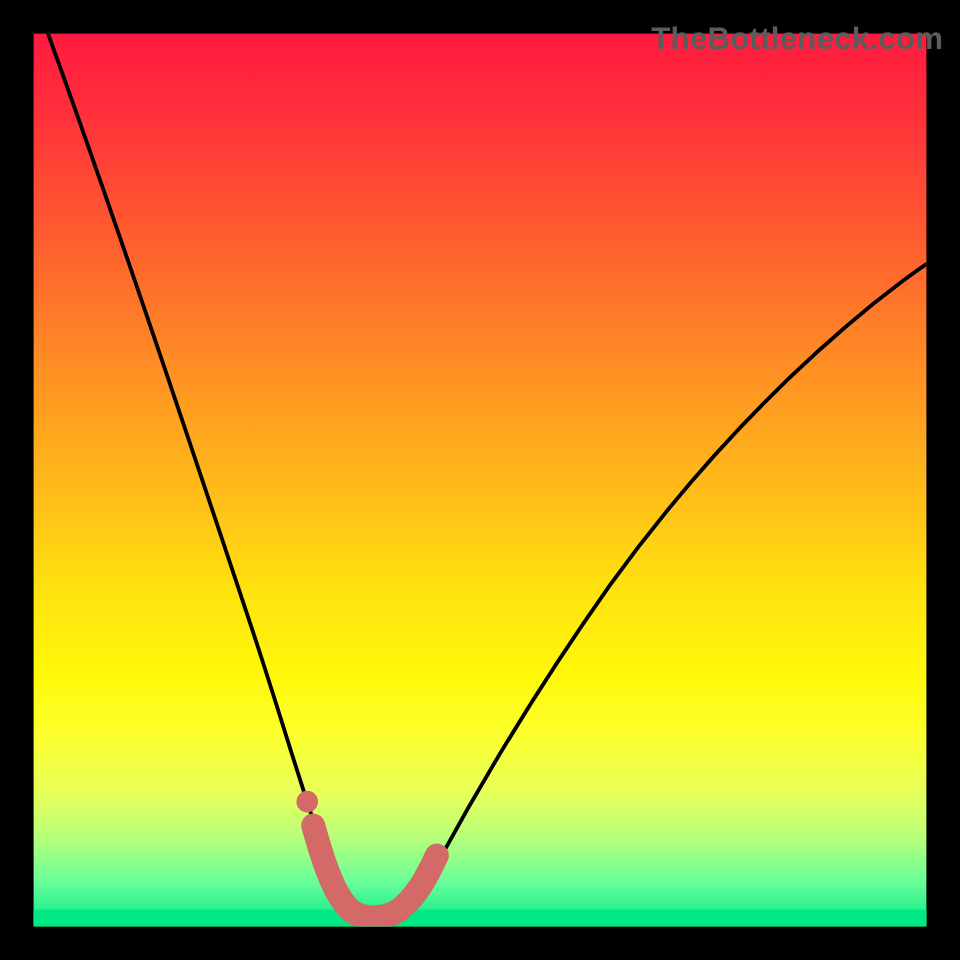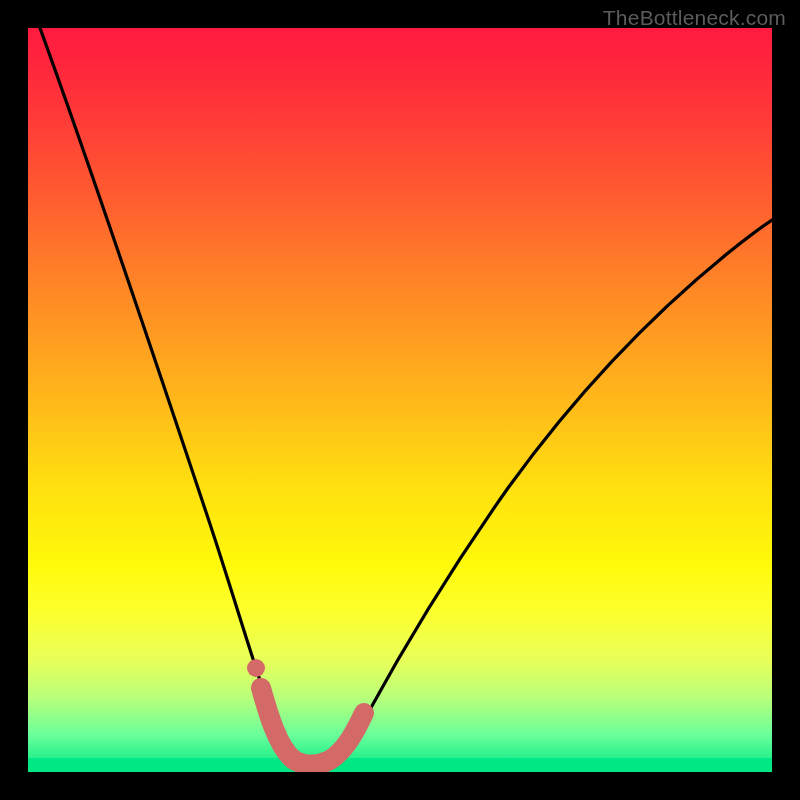--- a/index.html
+++ b/index.html
@@ -36,25 +36,25 @@
   .bottom-strip {
     position: absolute;
     left: 28px;
     top: 758px;
     width: 744px;
     height: 14px;
     background: #00e884;
   }
   .watermark {
     position: absolute;
-    top: 6px;
+    top: 17px;
     right: 14px;
     color: #5c5c5c;
-    font-size: 21px;
-    font-weight: 400;
+    font-size: 26px;
+    font-weight: 700;
     letter-spacing: 0.2px;
     font-family: Arial, Helvetica, sans-serif;
   }
   svg.curve {
     position: absolute;
     left: 28px;
     top: 28px;
     width: 744px;
     height: 744px;
     pointer-events: none;

